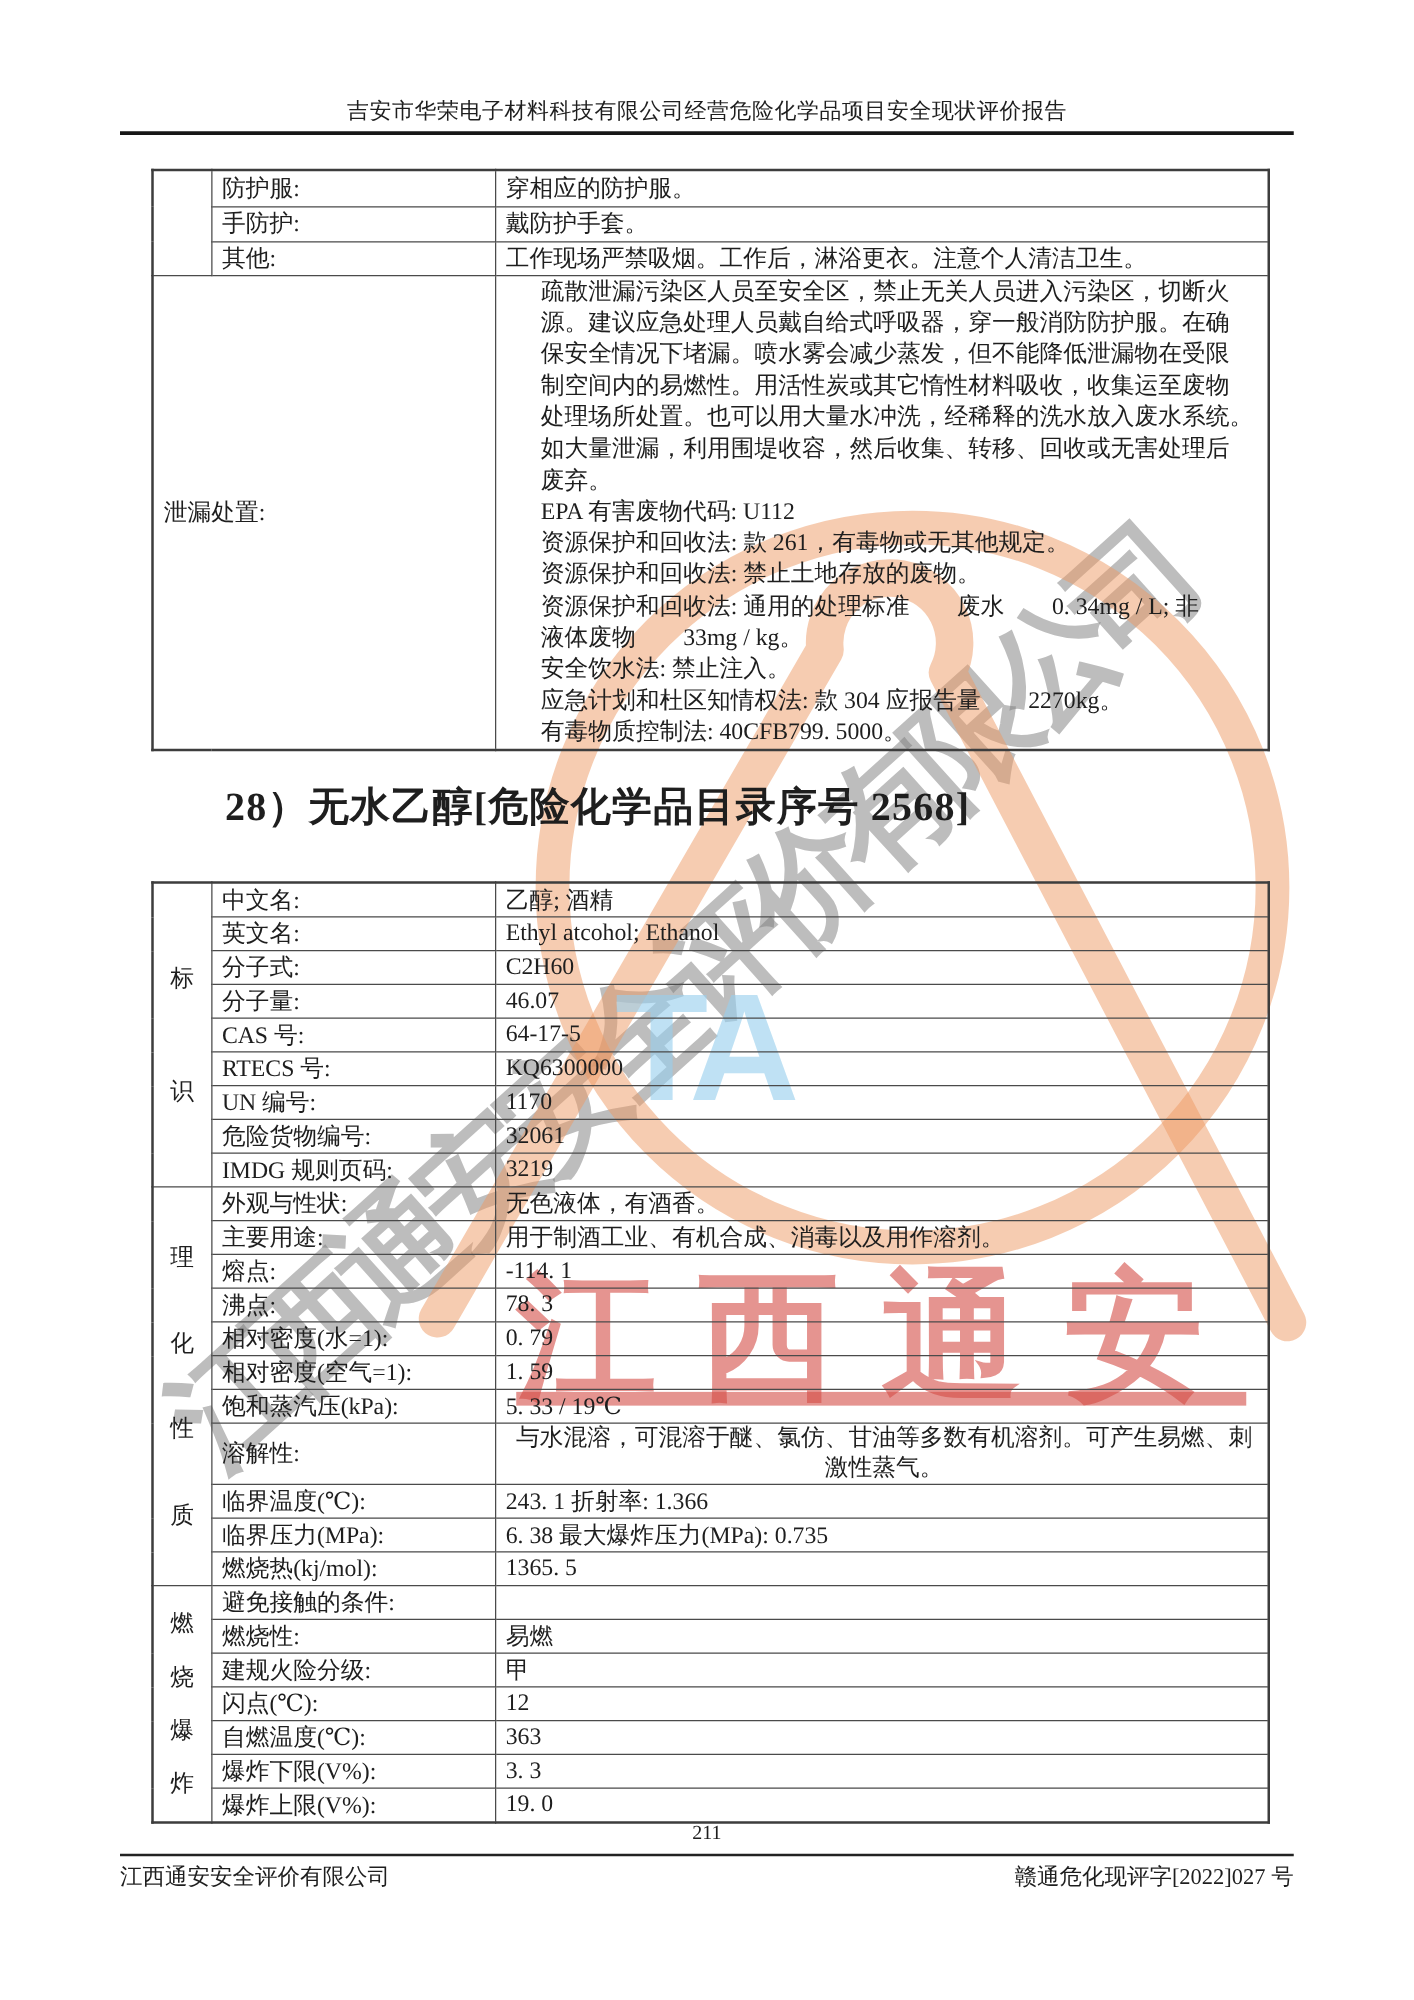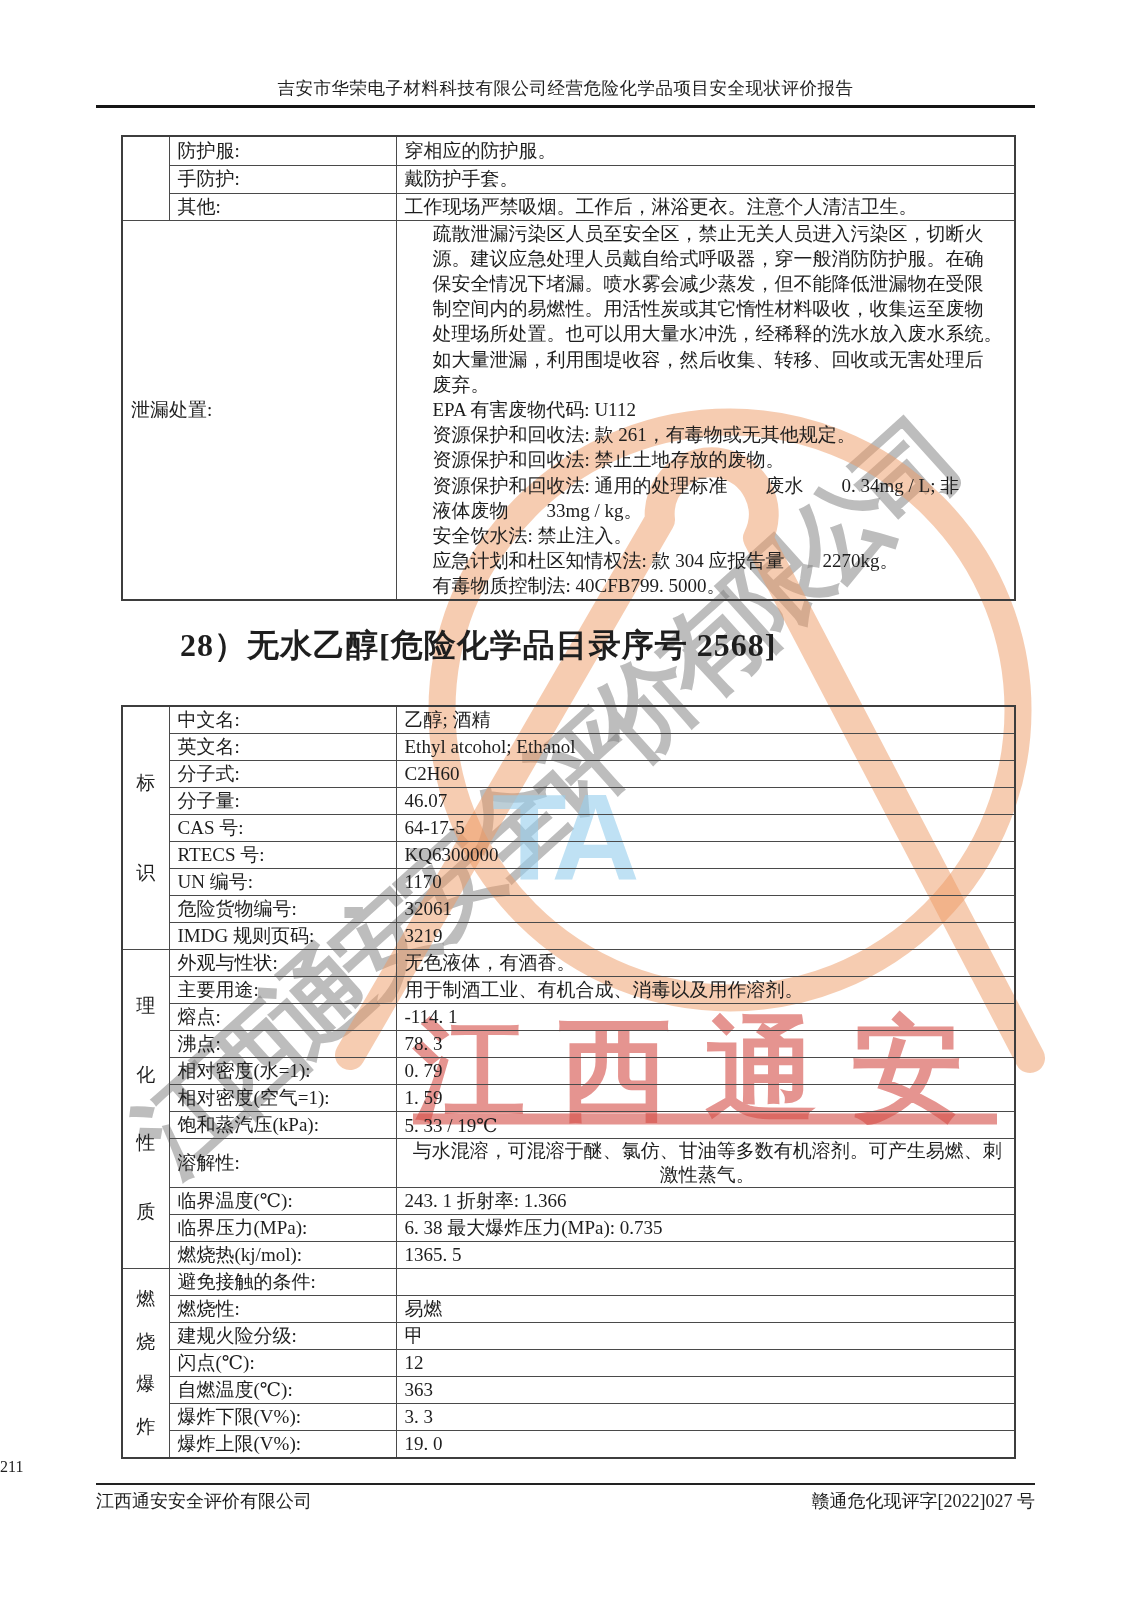--- a/index.html
+++ b/index.html
@@ -6,21 +6,21 @@
   body{
     width:1131px;height:1600px;position:relative;overflow:hidden;
     background:#ffffff;color:#1e1e1e;
     font-family:"Liberation Serif","DejaVu Serif",serif;
   }
   .abs{position:absolute;}
   .content{position:absolute;inset:0;z-index:1;}
   
   .header-title{left:0;right:0;top:76px;text-align:center;font-size:17.5px;letter-spacing:.5px;}
   .header-rule{left:96px;width:939px;top:105px;height:3px;background:#161616;}
-  .page-number{left:0;right:0;top:1458px;text-align:left;font-size:16px;}
+  .page-number{left:0;right:0;top:1458px;text-align:center;font-size:16px;}
   .footer-rule{left:96px;width:939px;top:1483px;height:2px;background:#222;}
   .footer-left{left:96px;top:1489px;font-size:18px;}
   .footer-right{right:96px;top:1489px;font-size:18px;}
   
   .section-title{left:180px;top:624px;font-size:32px;font-weight:700;letter-spacing:1px;}
   
   table.doc-table{
     position:absolute;border-collapse:collapse;table-layout:fixed;
     border:2px solid #3d3d3d;background:transparent;
   }

